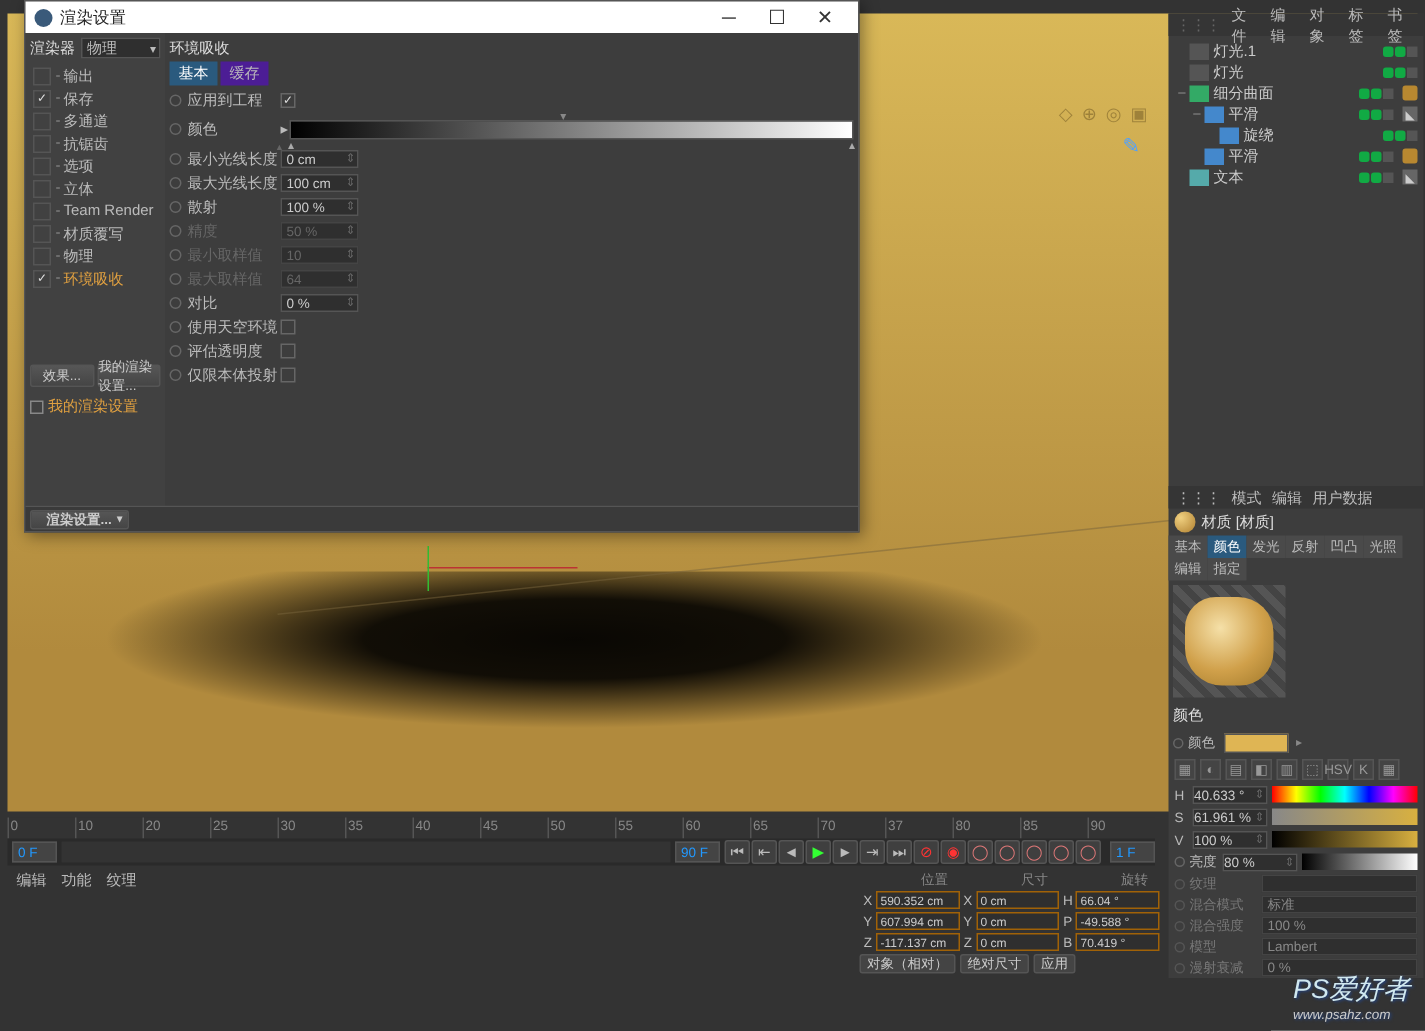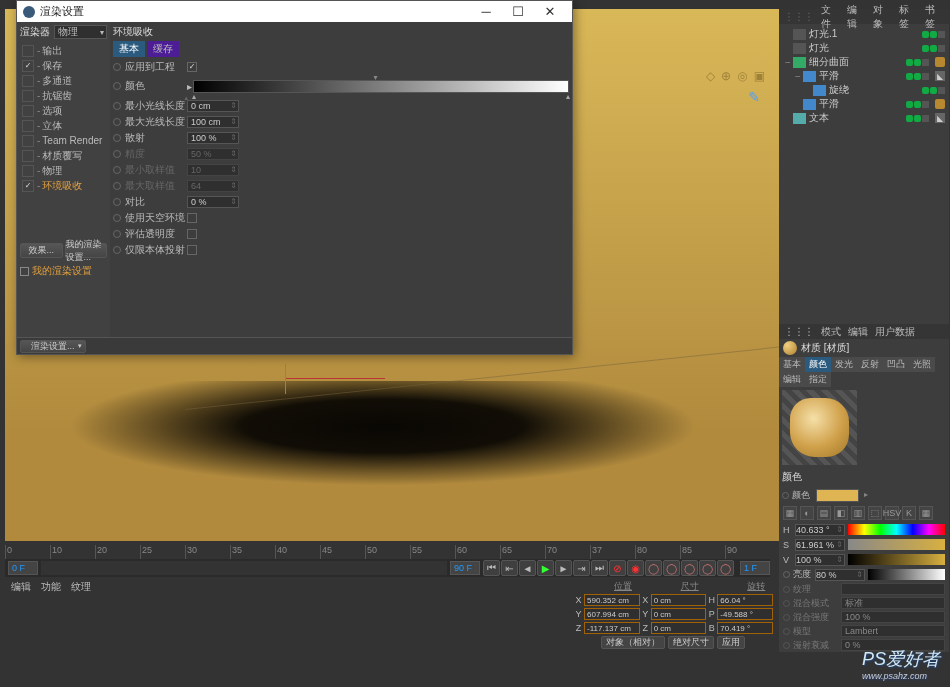--- a/index.html
+++ b/index.html
@@ -49,21 +49,21 @@
 .d-row .lbl.dim { color: #666; }
 .d-row .val { width: 52px; height: 12px; background: #2f2f2f; border: 1px solid #555; color: #ccc; font-size: 9px; display: flex; align-items: center; padding: 0 3px; position: relative; }
 .d-row .val::after { content: "⇕"; position: absolute; right: 1px; color: #666; font-size: 8px; }
 .d-row .val.dim { color: #666; border-color: #444; }
 .d-row .chkbox { width: 10px; height: 10px; border: 1px solid #666; display: inline-flex; align-items: center; justify-content: center; font-size: 8px; color: #ddd; }
 .d-gradient { flex: 1; height: 13px; background: linear-gradient(90deg, #000 0%, #fff 100%); border: 1px solid #555; position: relative; margin-left: 2px; }
 .d-gradient::before { content: "▾"; position: absolute; left: 48%; top: -8px; font-size: 8px; color: #888; }
 .d-gradient::after { content: "▴▴"; position: absolute; right: 0; bottom: -10px; font-size: 7px; color: #666; letter-spacing: 380px; direction: rtl;}
 .d-gradient .marker-left{position:absolute;left:-2px;bottom:-9px;font-size:8px;color:#aaa;}
 .d-gradient .marker-right{position:absolute;right:-2px;bottom:-9px;font-size:8px;color:#aaa;}
-.d-footer { height: 17px; background: #3a3a3a; border-top: 1px solid #555; display: flex; align-items: center; padding: 0 3px; }
+.d-footer { height: 17px; background: #3a3a3a; border-top: 1px solid #555; display: flex; align-items: center; padding: 0 3px; font-weight: bold; }
 .d-footer .btn { height: 13px; background: linear-gradient(#565656,#454545); padding: 0 10px; font-size: 9px; color: #ccc; border: 1px solid #555; border-radius: 2px; display: flex; align-items: center; position:relative;}
 .d-footer .btn::after{content:"▾";position:absolute;right:3px;font-size:7px;}
 
 .right-panels { position: absolute; top: 9px; right: 1px; width: 170px; background: #3d3d3d; }
 .om-header { height: 15px; background: #353535; display: flex; align-items: center; gap: 7px; padding: 0 5px; font-size: 10px; color: #bbb; }
 .om-header .handle{color:#666;}
 .om-tree { padding: 3px 4px; font-size: 10px; color: #ccc; }
 .om-row { display: flex; align-items: center; height: 14px; }
 .om-row .indent0 { width: 0; }
 .om-row .indent1 { width: 10px; }
@@ -120,26 +120,26 @@
 .timeline .tail { width: 30px; height: 14px; background: #444; color: #29f; border: 1px solid #555; display:flex;align-items:center;padding:0 3px;}
 .timeline .icons { display: flex; gap: 1px; margin: 0 3px; }
 .timeline .playbtn { width: 17px; height: 16px; background: #3f3f3f; border: 1px solid #555; display: flex; align-items: center; justify-content: center; font-size: 10px; color: #bbb; border-radius:2px;}
 .timeline .playbtn.play { color: #3f3; }
 .timeline .playbtn.rec { color: #f33; }
 .timeline .playbtn.o { color: #d77; }
 
 .bottom-menu { position: absolute; top: 580px; left: 5px; width: 400px; height: 14px; display: flex; gap: 10px; font-size: 10px; color: #bbb; padding-left: 6px; }
 
 .coords { position: absolute; top: 580px; left: 573px; width: 200px; font-size: 9px; color: #bbb; }
-.coords-head { display: flex; font-size: 9px; color: #888; text-decoration: underline; }
+.coords-head { display: flex; font-size: 9px; color: #888; }
 .coords-head span { flex: 1; text-align: center; }
 .coords-row { display: flex; height: 14px; align-items: center; }
 .coords-row .ax { width: 11px; text-align: center; }
 .coords-row .val { flex: 1; height: 12px; background: #2f2f2f; border: 1px solid #a16207; color: #ccc; font-size: 8px; padding: 0 2px; display:flex;align-items:center;}
-.coords-sel { display: flex; height: 15px; align-items: center; gap:3px;justify-content:center;}
+.coords-sel { display: flex; height: 15px; align-items: center; gap:3px;}
 .coords-sel .sel { height: 13px; background: #444; border: 1px solid #555; font-size: 9px; color: #ccc; padding: 0 4px; display:flex;align-items:center;border-radius:2px;}
 
 .watermark { position: absolute; bottom: 6px; right: 10px; font-size: 18px; color: #d0e8f0; text-shadow: 1px 1px 2px #248; font-style: italic; z-index:200;}
 .watermark small { display: block; font-size: 9px; color: #ccc; }
 </style>
 </head>
 <body>
 
 <div class="app">
 

